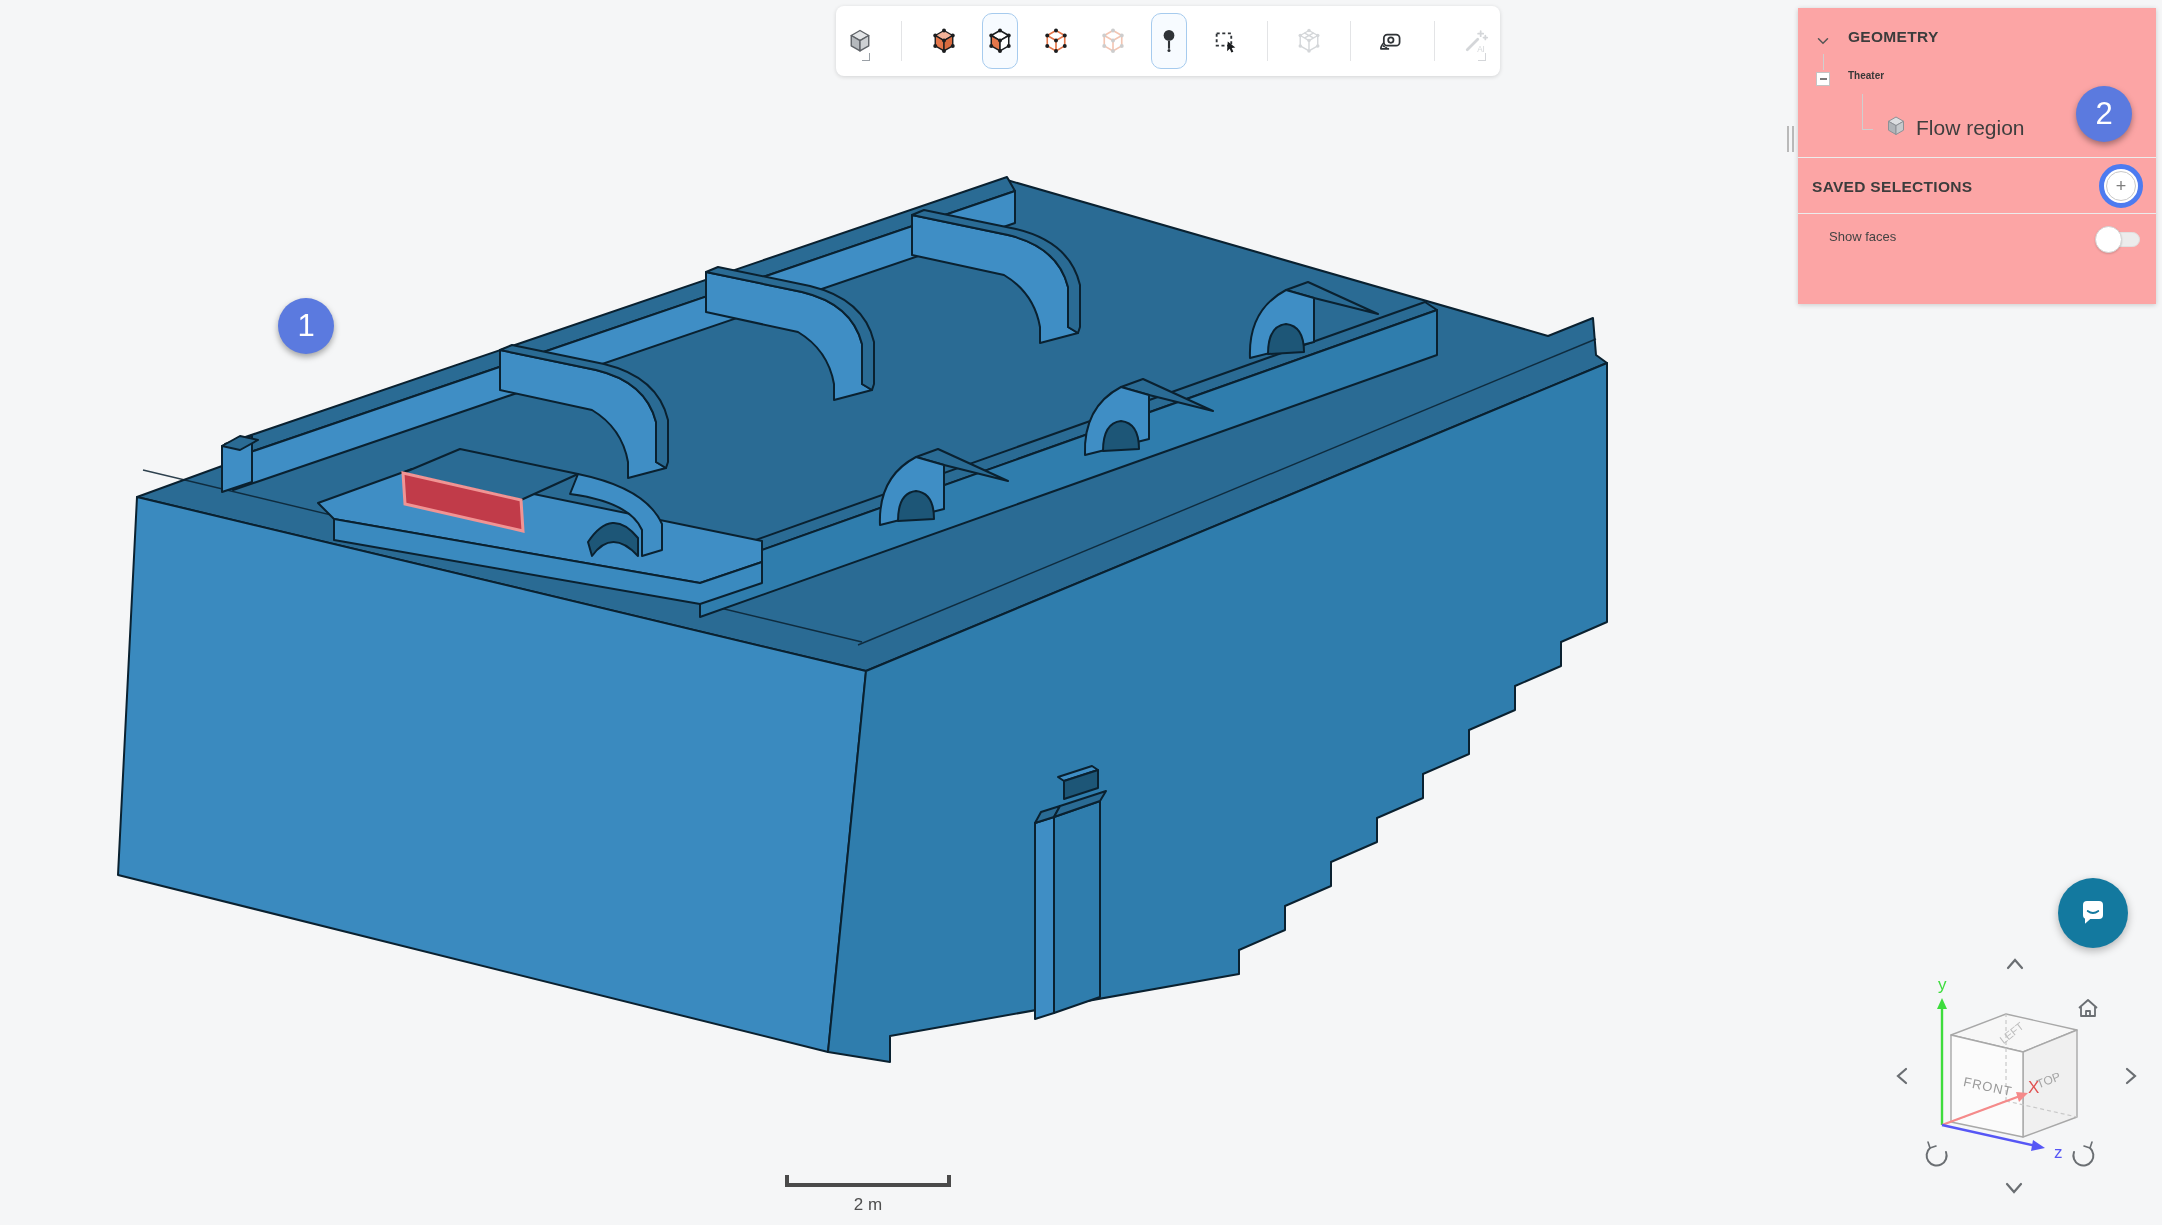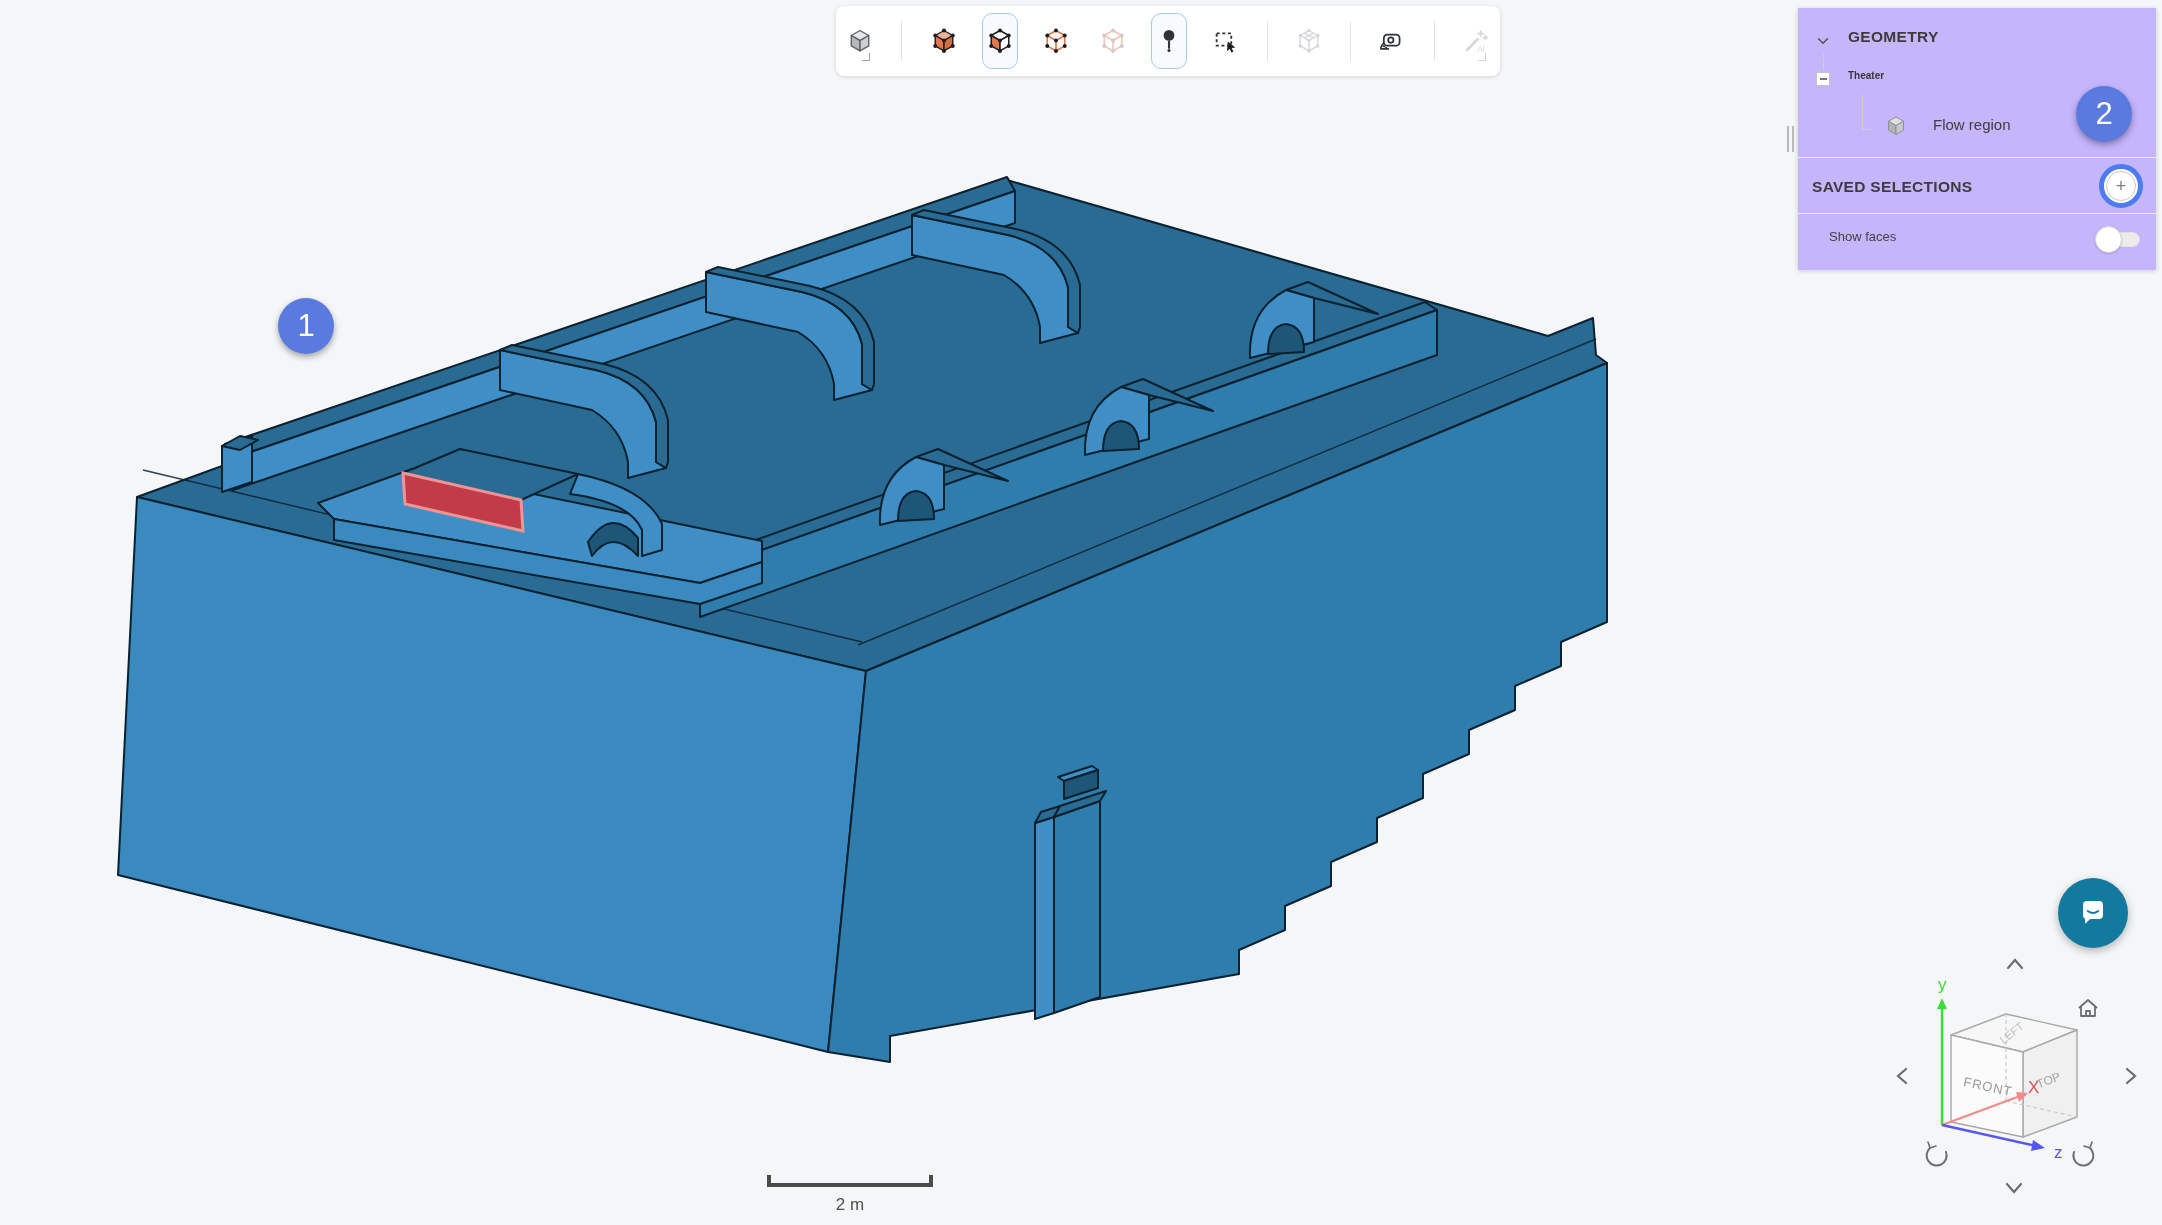--- a/index.html
+++ b/index.html
@@ -30,33 +30,33 @@
     padding:0 6px;gap:20px;}
   .tb-btn{position:relative;width:56px;height:56px;border-radius:10px;display:flex;
     align-items:center;justify-content:center;background:transparent;border:1.5px solid transparent;cursor:pointer;}
   .tb-btn.sel{background:#f7fbff;border-color:#a6cbee;}
   .tb-btn.dis{opacity:.42;cursor:default;}
   .tb-btn.corner::after{content:"";position:absolute;right:7px;bottom:7px;width:7px;height:7px;
     border-right:1.6px solid #9aa0a6;border-bottom:1.6px solid #9aa0a6;}
   .tb-sep{width:1px;height:40px;background:#e3e4e6;margin:0 3px;flex:none;}
 
   
-  .panel{position:absolute;left:1798px;top:8px;width:358px;height:262px;background:#c4b5fd;
+  .panel{position:absolute;left:1798px;top:8px;width:358px;height:296px;background:#fca5a5;
     box-shadow:0 1px 5px rgba(0,0,0,.18);}
   .panel .hdr{position:absolute;font-size:15.5px;font-weight:700;color:#3c3c3c;letter-spacing:.3px;}
   .geo-chevron{position:absolute;left:16px;top:24px;}
   .tree-vline{position:absolute;left:25px;top:46px;width:1px;height:16px;background:#cfcfcf;}
   .minus-box{position:absolute;left:18px;top:64px;width:14px;height:14px;border:1px solid #c4c4c4;
     background:#fff;display:flex;align-items:center;justify-content:center;}
   .minus-box span{display:block;width:7px;height:1.5px;background:#7a7a7a;}
   .lbl-theater{position:absolute;left:50px;top:62px;font-size:10px;font-weight:700;color:#383838;}
   .tree-l{position:absolute;left:64px;top:86px;width:11px;height:36px;
     border-left:1px solid #cfcfcf;border-bottom:1px solid #cfcfcf;}
   .flow-cube{position:absolute;left:86px;top:106px;}
-  .lbl-flow{position:absolute;left:135px;top:108px;font-size:15px;color:#3e3e3e;}
+  .lbl-flow{position:absolute;left:118px;top:108px;font-size:21px;color:#3e3e3e;}
   .divider{position:absolute;left:0;width:100%;height:1px;background:#ececec;}
   .lbl-saved{left:14px;top:170px;}
   .plus-ring{position:absolute;left:301px;top:156px;width:44px;height:44px;border-radius:50%;
     border:5px solid var(--c-focus-ring);background:#fff;display:flex;align-items:center;justify-content:center;cursor:pointer;}
   .plus-inner{width:30px;height:30px;border-radius:50%;border:1px solid #c9c9c9;display:flex;
     align-items:center;justify-content:center;font-size:18px;color:#7d7d7d;line-height:1;}
   .lbl-faces{position:absolute;left:31px;top:221px;font-size:13px;color:#434343;}
   .toggle{position:absolute;left:300px;top:224px;width:42px;height:15px;border-radius:8px;
     background:#ececec;border:1px solid #e0e0e0;cursor:pointer;}
   .toggle .knob{position:absolute;left:-4px;top:-7px;width:27px;height:27px;border-radius:50%;
@@ -70,21 +70,21 @@
     box-shadow:0 3px 6px rgba(0,0,0,.35);z-index:30;}
   .badge.b1{left:278px;top:298px;}
   .badge.b2{left:2076px;top:86px;}
 
   
   .chat-btn{position:absolute;left:2058px;top:878px;width:70px;height:70px;border-radius:50%;
     background:var(--c-chat);box-shadow:0 3px 8px rgba(0,0,0,.28);display:flex;align-items:center;
     justify-content:center;cursor:pointer;z-index:20;}
 
   
-  .scalebar{position:absolute;left:767px;top:1173px;width:166px;}
+  .scalebar{position:absolute;left:785px;top:1173px;width:166px;}
   .scalebar .bar{position:relative;height:4px;background:#4a4a4a;margin-top:10px;}
   .scalebar .bar::before,.scalebar .bar::after{content:"";position:absolute;top:-8px;width:4px;height:12px;background:#4a4a4a;}
   .scalebar .bar::before{left:0}.scalebar .bar::after{right:0}
   .scalebar .lbl{margin-top:8px;text-align:center;font-size:17px;color:#4f4f4f;}
 
   
   .viewcube{position:absolute;left:1878px;top:946px;}
 </style>
 </head>
 <body>

